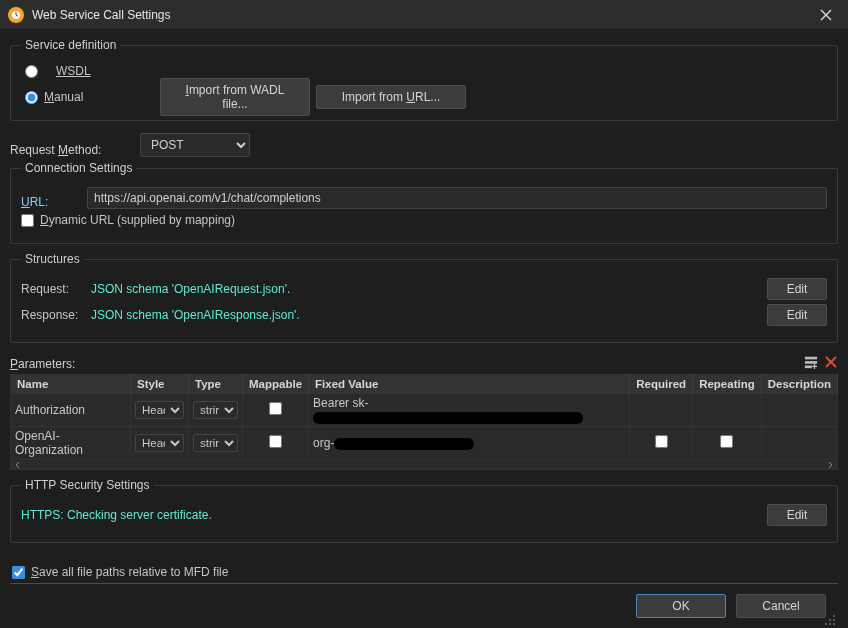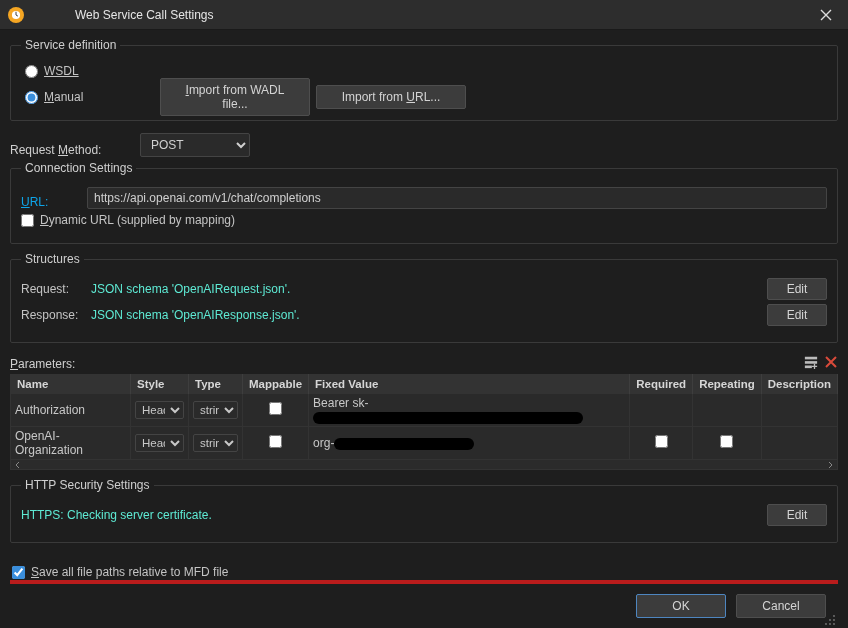--- a/index.html
+++ b/index.html
@@ -12,21 +12,20 @@
     height: 628px;
     overflow: hidden;
   }
   .titlebar {
     height: 30px;
     background: #2d2d2d;
     display: flex;
     align-items: center;
     padding: 0 8px;
     border-bottom: 1px solid #1a1a1a;
-    gap: 43px;
   }
   .titlebar .app-icon {
     width: 16px; height: 16px;
     border-radius: 50%;
     background: #f5a623;
     display: flex; align-items: center; justify-content: center;
     margin-right: 8px;
   }
   .titlebar .app-icon svg { width: 10px; height: 10px; }
   .titlebar .title { flex: 1; color: #e6e6e6; font-size: 12px; }
@@ -55,21 +54,21 @@
     padding: 0 4px;
     color: #cfcfcf;
     font-size: 12px;
   }
   .u { text-decoration: underline; text-underline-offset: 1px; }
 
   .radio-row {
     display: flex;
     align-items: center;
     height: 22px;
-    gap: 6px;
+    gap: 18px;
   }
   input[type="radio"] {
     accent-color: #3a8edb;
     width: 13px; height: 13px;
   }
   input[type="checkbox"] {
     accent-color: #3a8edb;
     width: 13px; height: 13px;
   }
 
@@ -86,21 +85,21 @@
   }
   .btn.small { padding: 3px 10px; min-width: 60px; }
 
   .form-row {
     display: flex;
     align-items: flex-end;
     gap: 10px;
     margin: 4px 0;
   }
   .lbl-col { width: 120px; color: #cfcfcf; }
-  .lbl-col-sm { width: 56px; color: #0ea5e9; }
+  .lbl-col-sm { width: 56px; color: #7dd3fc; }
 
   select, input[type="text"], input[type="number"] {
     background: #2a2a2a;
     border: 1px solid #444;
     color: #d0d0d0;
     font-size: 12px;
     padding: 3px 6px;
     border-radius: 2px;
   }
   select.method { width: 110px; }
@@ -182,21 +181,21 @@
   .tbl-scroll .arrow.left { left:0; }
   .tbl-scroll .arrow.right { right:0; }
   .tbl-scroll svg { width:6px; height:6px; }
 
   .footer {
     margin-top: auto;
     padding: 10px 12px 10px 12px;
     display: flex;
     align-items: flex-start;
     gap: 10px;
-    border-top: 4px solid #b91c1c;
+    border-top: 1px solid #b91c1c;
     position: relative;
   }
   .footer .spacer { flex: 1; }
   .footer .ok { border: 1px solid #4e86c0; min-width: 90px; }
   .footer .cancel { min-width: 90px; }
   .resize-grip {
     position: absolute; right: 2px; bottom: 2px;
     width: 12px; height: 12px;
   }
 

